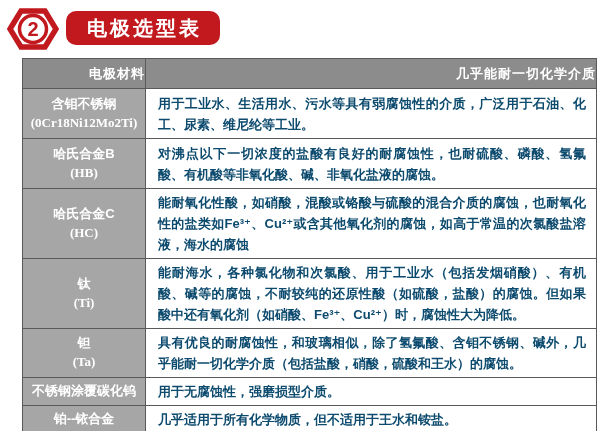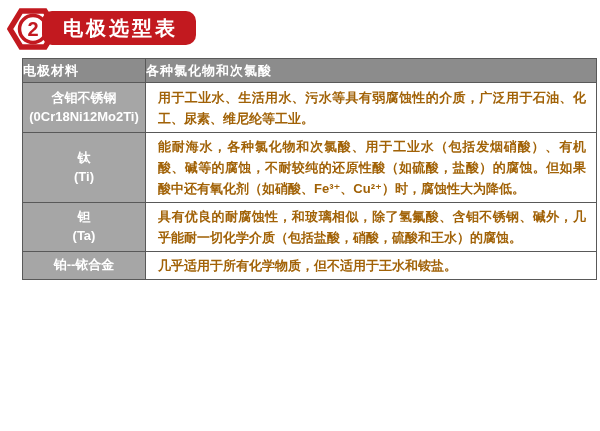--- a/index.html
+++ b/index.html
@@ -2,47 +2,47 @@
 <html><head>
 <meta charset="utf-8">
 <style>
   * { margin: 0; padding: 0; box-sizing: border-box; }
   html, body { width: 600px; height: 431px; background: #ffffff; overflow: hidden; }
   body { font-family: "Liberation Sans", "DejaVu Sans", sans-serif; position: relative; }
 
   
   .hdr-badge { position: absolute; left: 7px; top: 6px; width: 52px; height: 46px; }
   .hdr-banner {
-    position: absolute; left: 42px; top: 11px; width: 154px; height: 34px;
+    position: absolute; left: 66px; top: 11px; width: 154px; height: 34px;
     background: #c2191f; border-radius: 10px;
     display: flex; align-items: center; justify-content: center;
   }
   .hdr-banner span {
     color: #ffffff; font-size: 20px; font-weight: bold; letter-spacing: 3px;
     line-height: 1; padding-left: 3px;
   }
 
   
   table.sel {
     position: absolute; left: 22px; top: 58px; width: 575px;
     border-collapse: collapse; table-layout: fixed;
   }
   table.sel col.c1 { width: 123px; }
   table.sel th, table.sel td { border: 1.5px solid #595959; vertical-align: middle; }
   table.sel th {
     background: #8c8c8c; color: #ffffff; font-size: 13px; font-weight: bold;
-    text-align: left; height: 24px; letter-spacing: 1px;
+    text-align: right; height: 30px; letter-spacing: 1px;
   }
   td.mat {
     background: #a6a6a6; color: #ffffff; font-size: 13px; font-weight: bold;
     text-align: center; line-height: 1.45; padding: 2px 2px;
   }
-  td.mat .sub { display: block; font-weight: bold; }
+  td.mat .sub { display: block; font-weight: bold; font-family: Liberation Serif, serif; }
   td.desc {
-    background: #ffffff; color: #a16207; font-size: 13px; line-height: 21px;
+    background: #ffffff; color: #0c4a6e; font-size: 13px; line-height: 21px;
     padding: 3px 10px 3px 12px; text-align: justify; font-weight: bold;
   }
   tr.h50 { height: 50px; margin-top: 44px; }
   tr.h63 { height: 63px; }
   tr.h70 { height: 70px; }
   tr.h49 { height: 49px; }
   tr.h24 { height: 24px; }
 </style>
 </head>
 <body>
@@ -58,46 +58,67 @@
 </div>
 
 <table class="sel">
   <colgroup>
       <col class="c1">
       <col>
     </colgroup>
   <thead>
     <tr>
       <th>电极材料</th>
-      <th>各种氯化物和次氯酸</th>
+      <th>几乎能耐一切化学介质</th>
     </tr>
   </thead>
   <tbody>
     <tr class="h50">
       <td class="mat">
         <span>含钼不锈钢</span>
         <span class="sub">(0Cr18Ni12Mo2Ti)</span>
       </td>
       <td class="desc">用于工业水、生活用水、污水等具有弱腐蚀性的介质，广泛用于石油、化工、尿素、维尼纶等工业。</td>
+    </tr>
+    <tr class="h50">
+      <td class="mat">
+        <span>哈氏合金B</span>
+        <span class="sub">(HB)</span>
+      </td>
+      <td class="desc">对沸点以下一切浓度的盐酸有良好的耐腐蚀性，也耐硫酸、磷酸、氢氟酸、有机酸等非氧化酸、碱、非氧化盐液的腐蚀。</td>
+    </tr>
+    <tr class="h63">
+      <td class="mat">
+        <span>哈氏合金C</span>
+        <span class="sub">(HC)</span>
+      </td>
+      <td class="desc">能耐氧化性酸，如硝酸，混酸或铬酸与硫酸的混合介质的腐蚀，也耐氧化性的盐类如Fe³⁺、Cu²⁺或含其他氧化剂的腐蚀，如高于常温的次氯酸盐溶液，海水的腐蚀</td>
     </tr>
     <tr class="h70">
       <td class="mat">
         <span>钛</span>
         <span class="sub">(Ti)</span>
       </td>
       <td class="desc">能耐海水，各种氯化物和次氯酸、用于工业水（包括发烟硝酸）、有机酸、碱等的腐蚀，不耐较纯的还原性酸（如硫酸，盐酸）的腐蚀。但如果酸中还有氧化剂（如硝酸、Fe³⁺、Cu²⁺）时，腐蚀性大为降低。</td>
     </tr>
     <tr class="h49">
       <td class="mat">
         <span>钽</span>
         <span class="sub">(Ta)</span>
       </td>
       <td class="desc">具有优良的耐腐蚀性，和玻璃相似，除了氢氟酸、含钼不锈钢、碱外，几乎能耐一切化学介质（包括盐酸，硝酸，硫酸和王水）的腐蚀。</td>
     </tr>
     <tr class="h24">
       <td class="mat">
+        <span>不锈钢涂覆碳化钨</span>
+        
+      </td>
+      <td class="desc">用于无腐蚀性，强磨损型介质。</td>
+    </tr>
+    <tr class="h24">
+      <td class="mat">
         <span>铂--铱合金</span>
         
       </td>
       <td class="desc">几乎适用于所有化学物质，但不适用于王水和铵盐。</td>
     </tr>
   </tbody>
 </table>
 
 </body></html>

